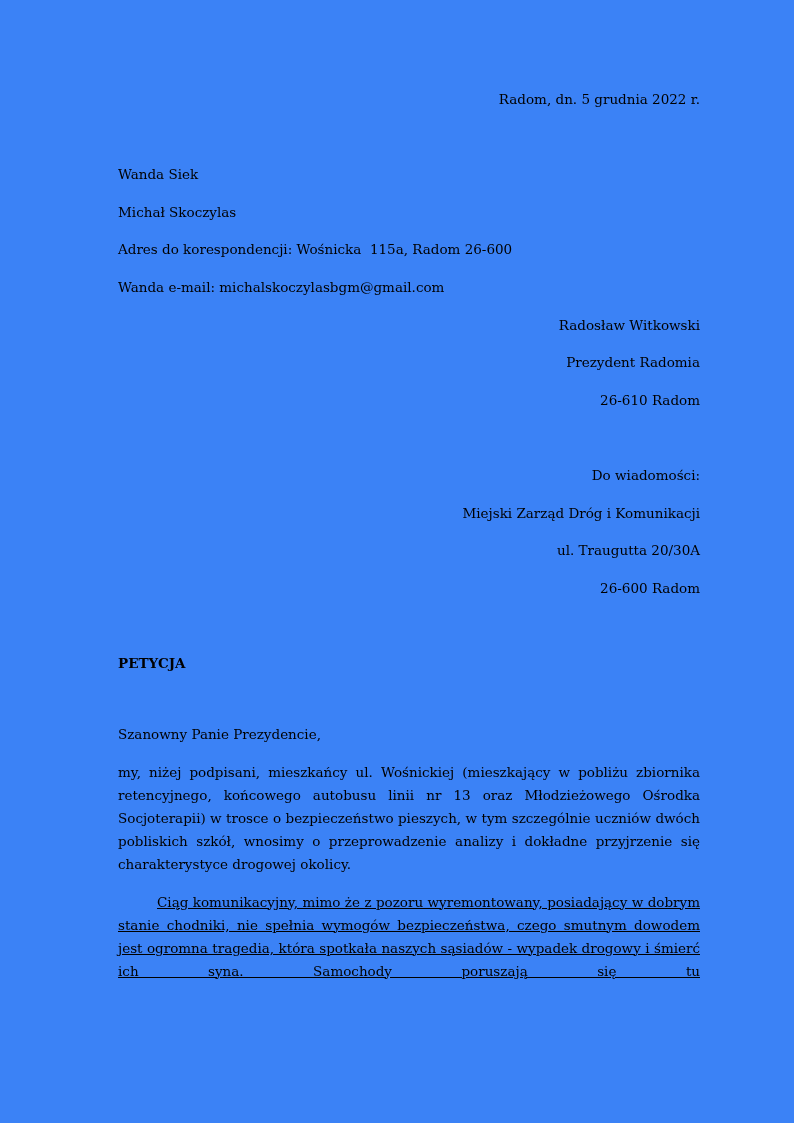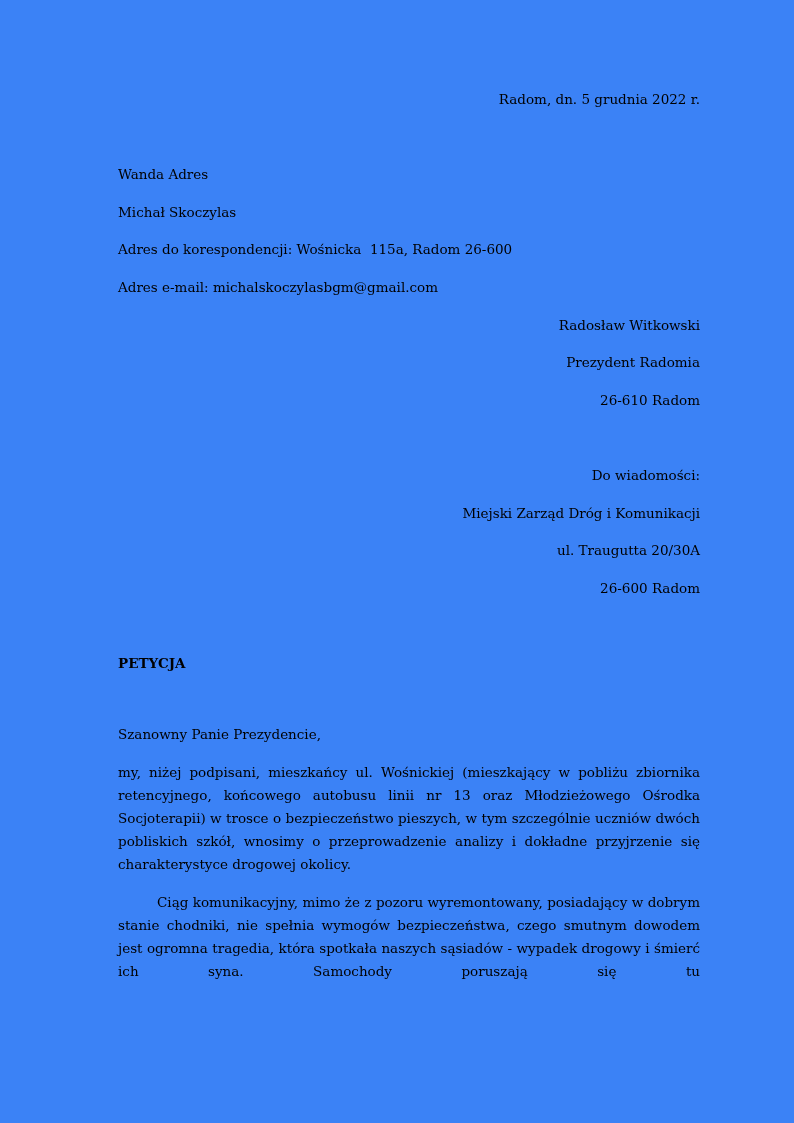--- a/index.html
+++ b/index.html
@@ -38,34 +38,35 @@
   }
   .body-text {
     line-height: 23px;
     text-align: justify;
     margin: 0 0 15px 0;
   }
   .salutation { margin-top: 40px; }
   .para-indent {
     text-indent: 39px;
     text-align-last: justify;
+    text-decoration: underline;
   }
 </style>
 </head>
 <body>
 
 <div class="page">
 
   <p class="date-line">Radom, dn. 5 grudnia 2022 r.</p>
 
   <div class="sender-block">
-    <p class="hdr-line">Wanda Adres</p>
+    <p class="hdr-line">Wanda Siek</p>
     <p class="hdr-line">Michał Skoczylas</p>
     <p class="hdr-line">Adres do korespondencji: Wośnicka  115a, Radom 26-600</p>
-    <p class="hdr-line">Adres e-mail: michalskoczylasbgm@gmail.com</p>
+    <p class="hdr-line">Wanda e-mail: michalskoczylasbgm@gmail.com</p>
   </div>
 
   <div class="recipient-block right">
     <p class="hdr-line">Radosław Witkowski</p>
     <p class="hdr-line">Prezydent Radomia</p>
     <p class="hdr-line">26-610 Radom</p>
   </div>
 
   <div class="cc-block">
     <p class="hdr-line">Do wiadomości:</p>

